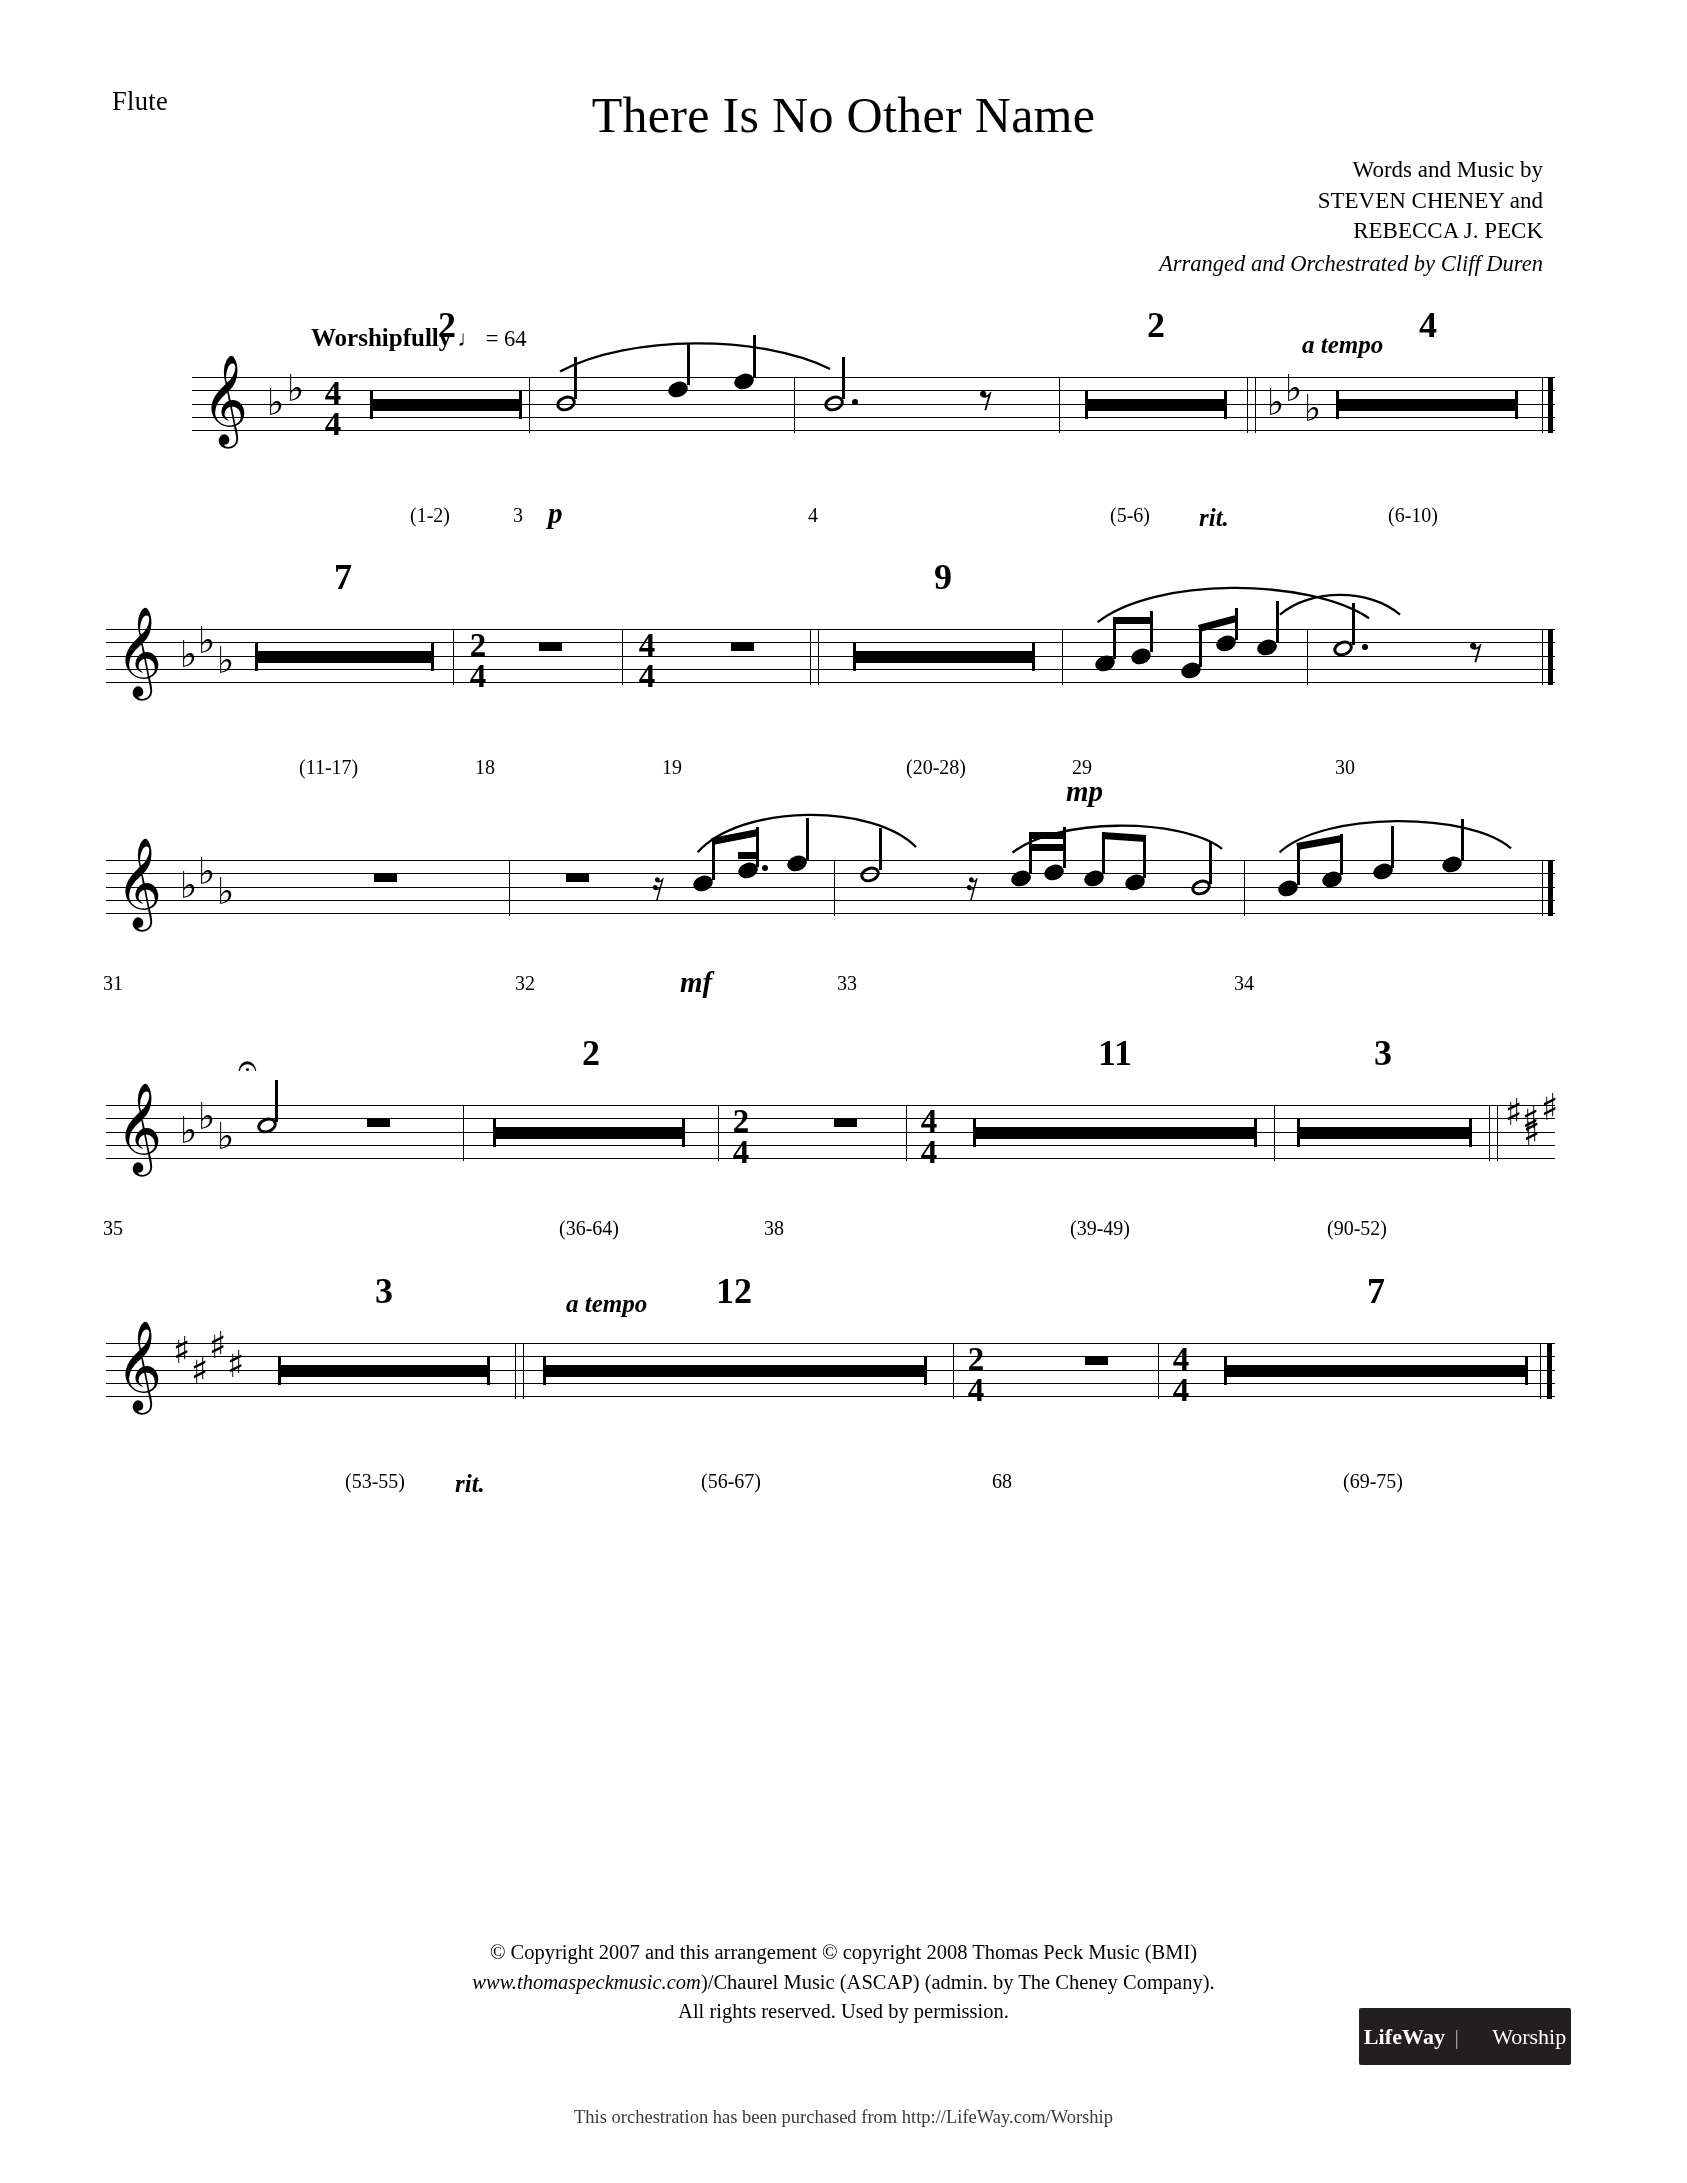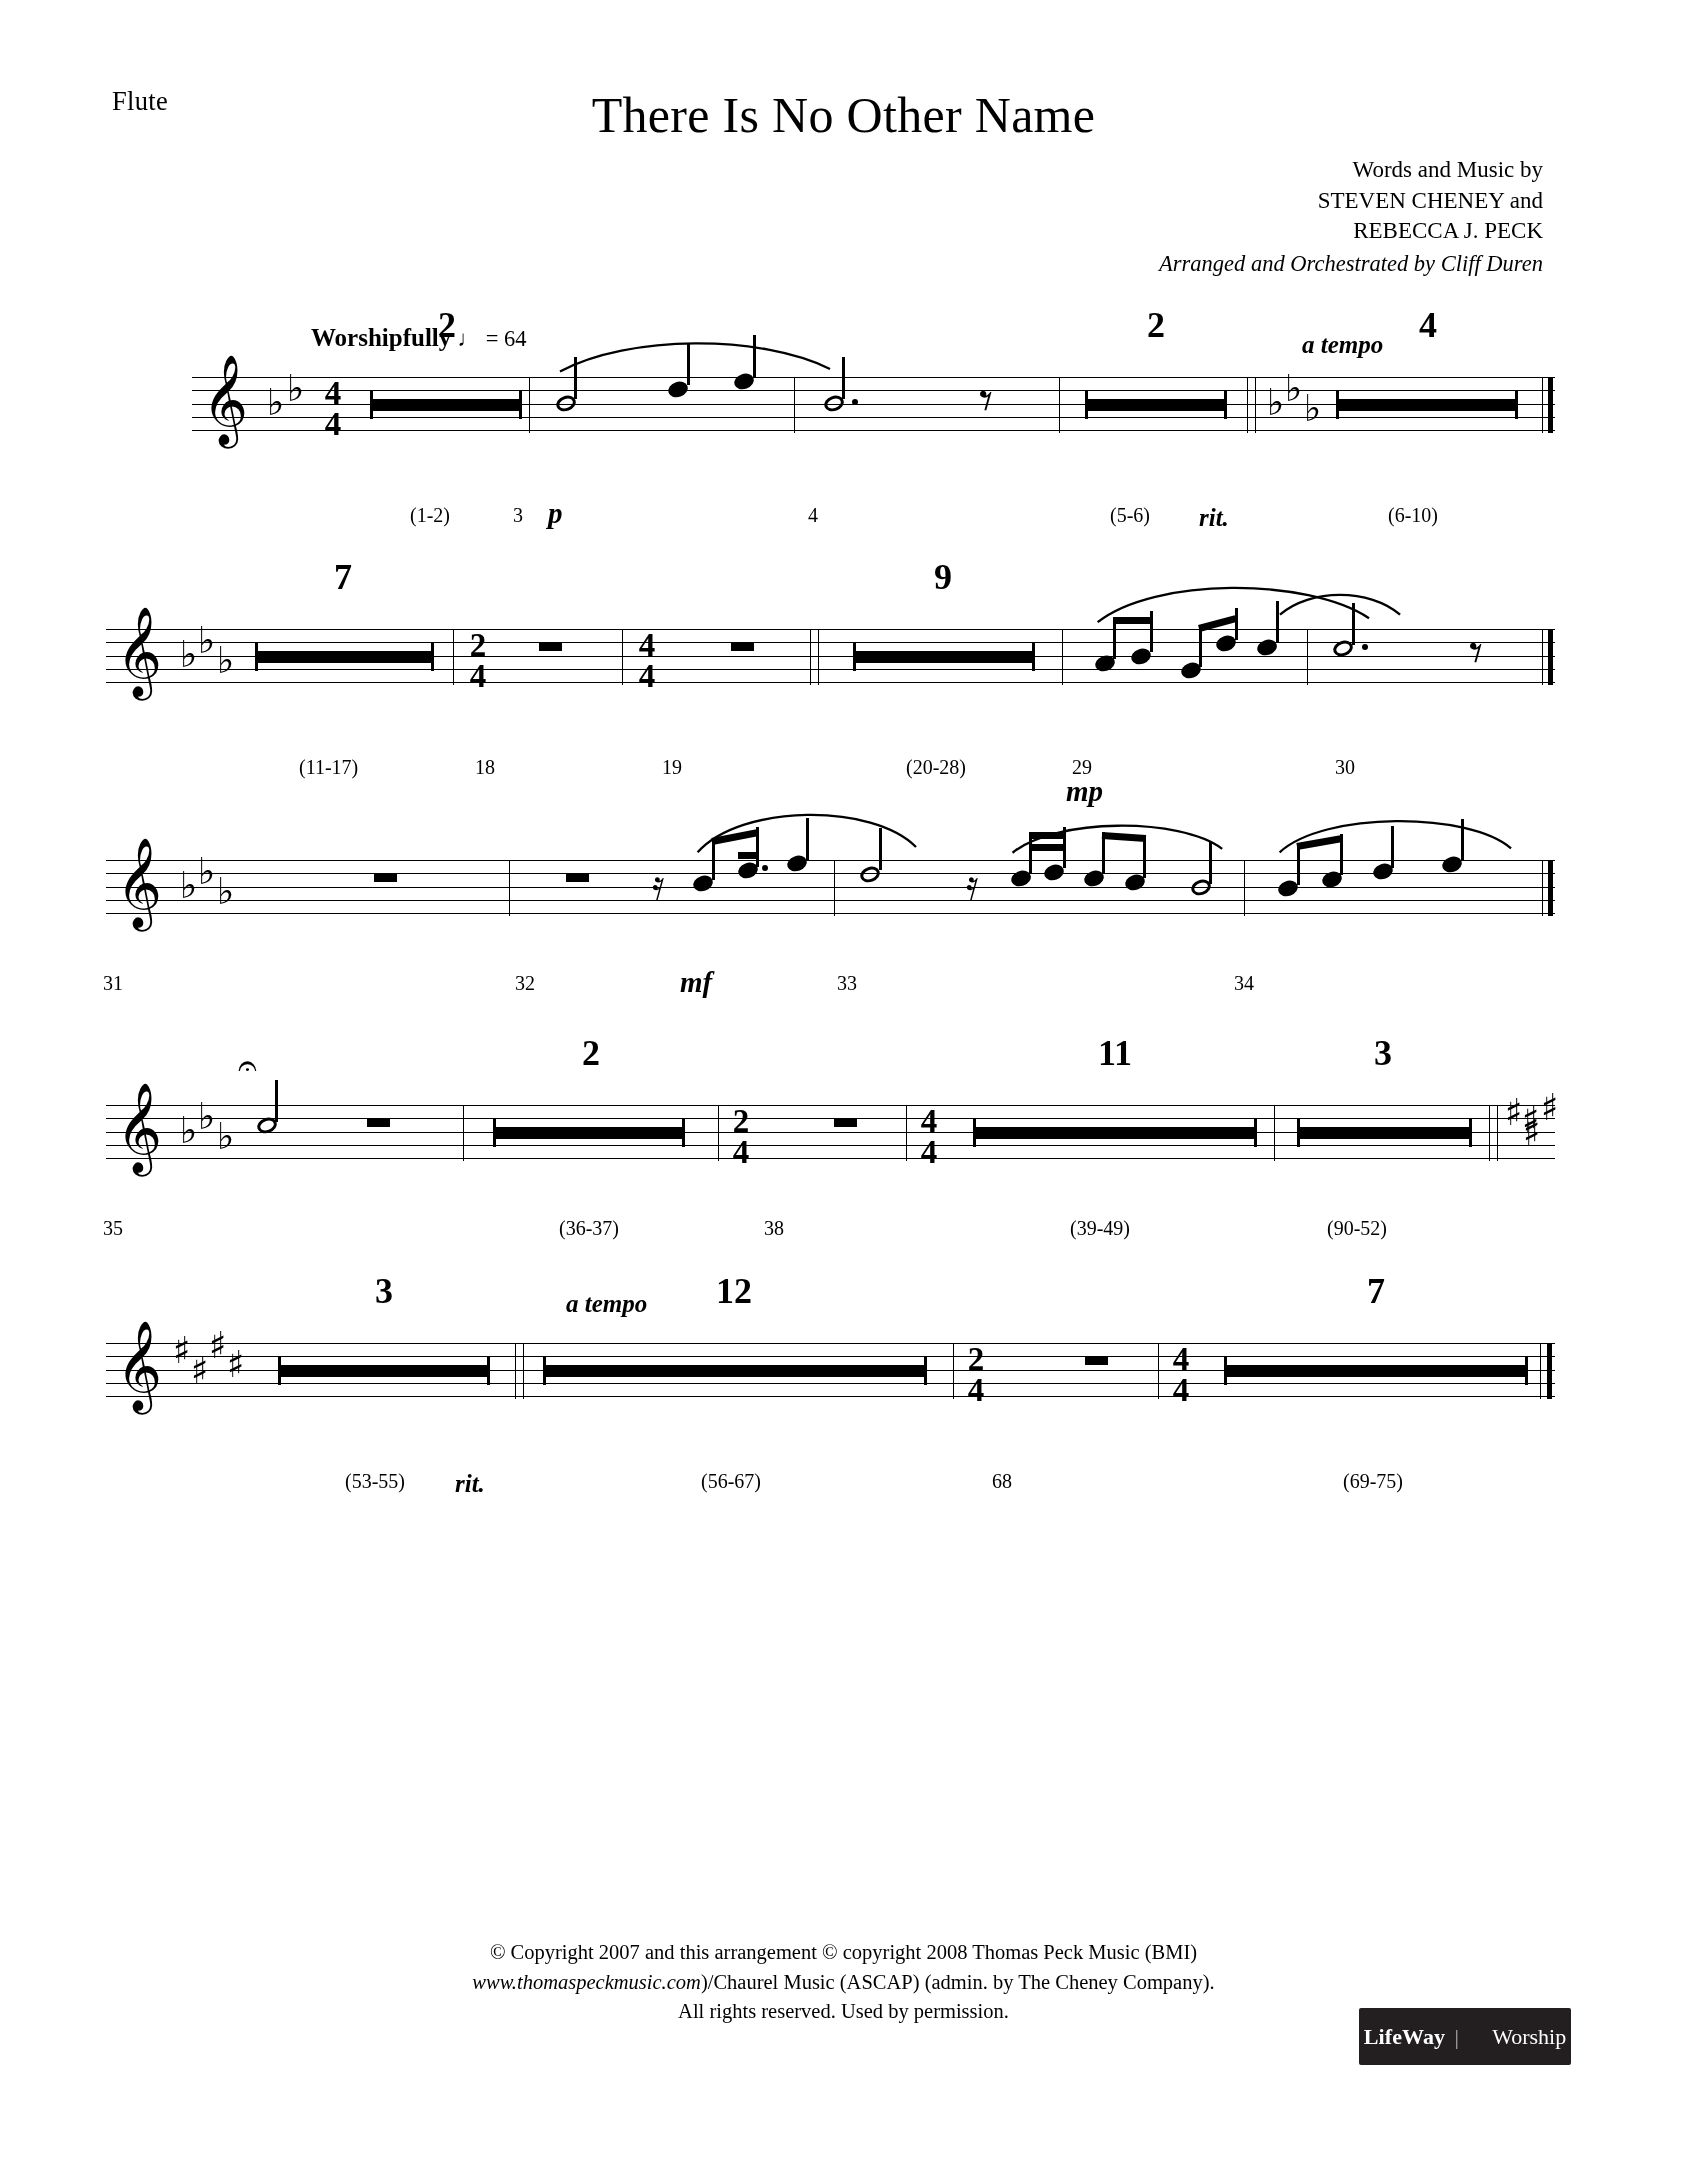--- a/index.html
+++ b/index.html
@@ -531,21 +531,21 @@
     <div class="mmnum" style="left:1383px;top:-73px;">3</div>
     <div class="barline" style="left:1489px;"></div>
     <div class="barline" style="left:1497px;"></div>
 
     <div class="acc" style="left:1505px;top:-10.6px;">♯</div>
     <div class="acc" style="left:1523px;top:9.3px;">♯</div>
     <div class="acc" style="left:1541px;top:-16px;">♯</div>
     <div class="acc" style="left:1522px;top:-4px;">♯</div>
 
     <div class="meas-num" style="left:103px;top:112px;">35</div>
-    <div class="meas-num" style="left:559px;top:112px;">(36-37)</div>
+    <div class="meas-num" style="left:559px;top:112px;">(36-64)</div>
     <div class="meas-num" style="left:764px;top:112px;">38</div>
     <div class="meas-num" style="left:1070px;top:112px;">(39-49)</div>
     <div class="meas-num" style="left:1327px;top:112px;">(90-52)</div>
   </div>
 
   <div class="system" style="top:1343px;">
     <div class="staff" style="left:106px;width:1449px;">
       <div class="line" style="top:0px;width:1449px;"></div>
       <div class="line" style="top:13.2px;width:1449px;"></div>
       <div class="line" style="top:26.5px;width:1449px;"></div>
@@ -599,15 +599,16 @@
     </div>
     <div>All rights reserved. Used by permission.</div>
   </div>
 
   <div class="logo">
     <span class="lw">LifeWay</span>
     <span class="sep">|</span>
     <span class="wship">Worship</span>
   </div>
 
+  <div class="purchase">This orchestration has been purchased from http://LifeWay.com/Worship</div>
 
 </div>
 
 
 </body></html>

